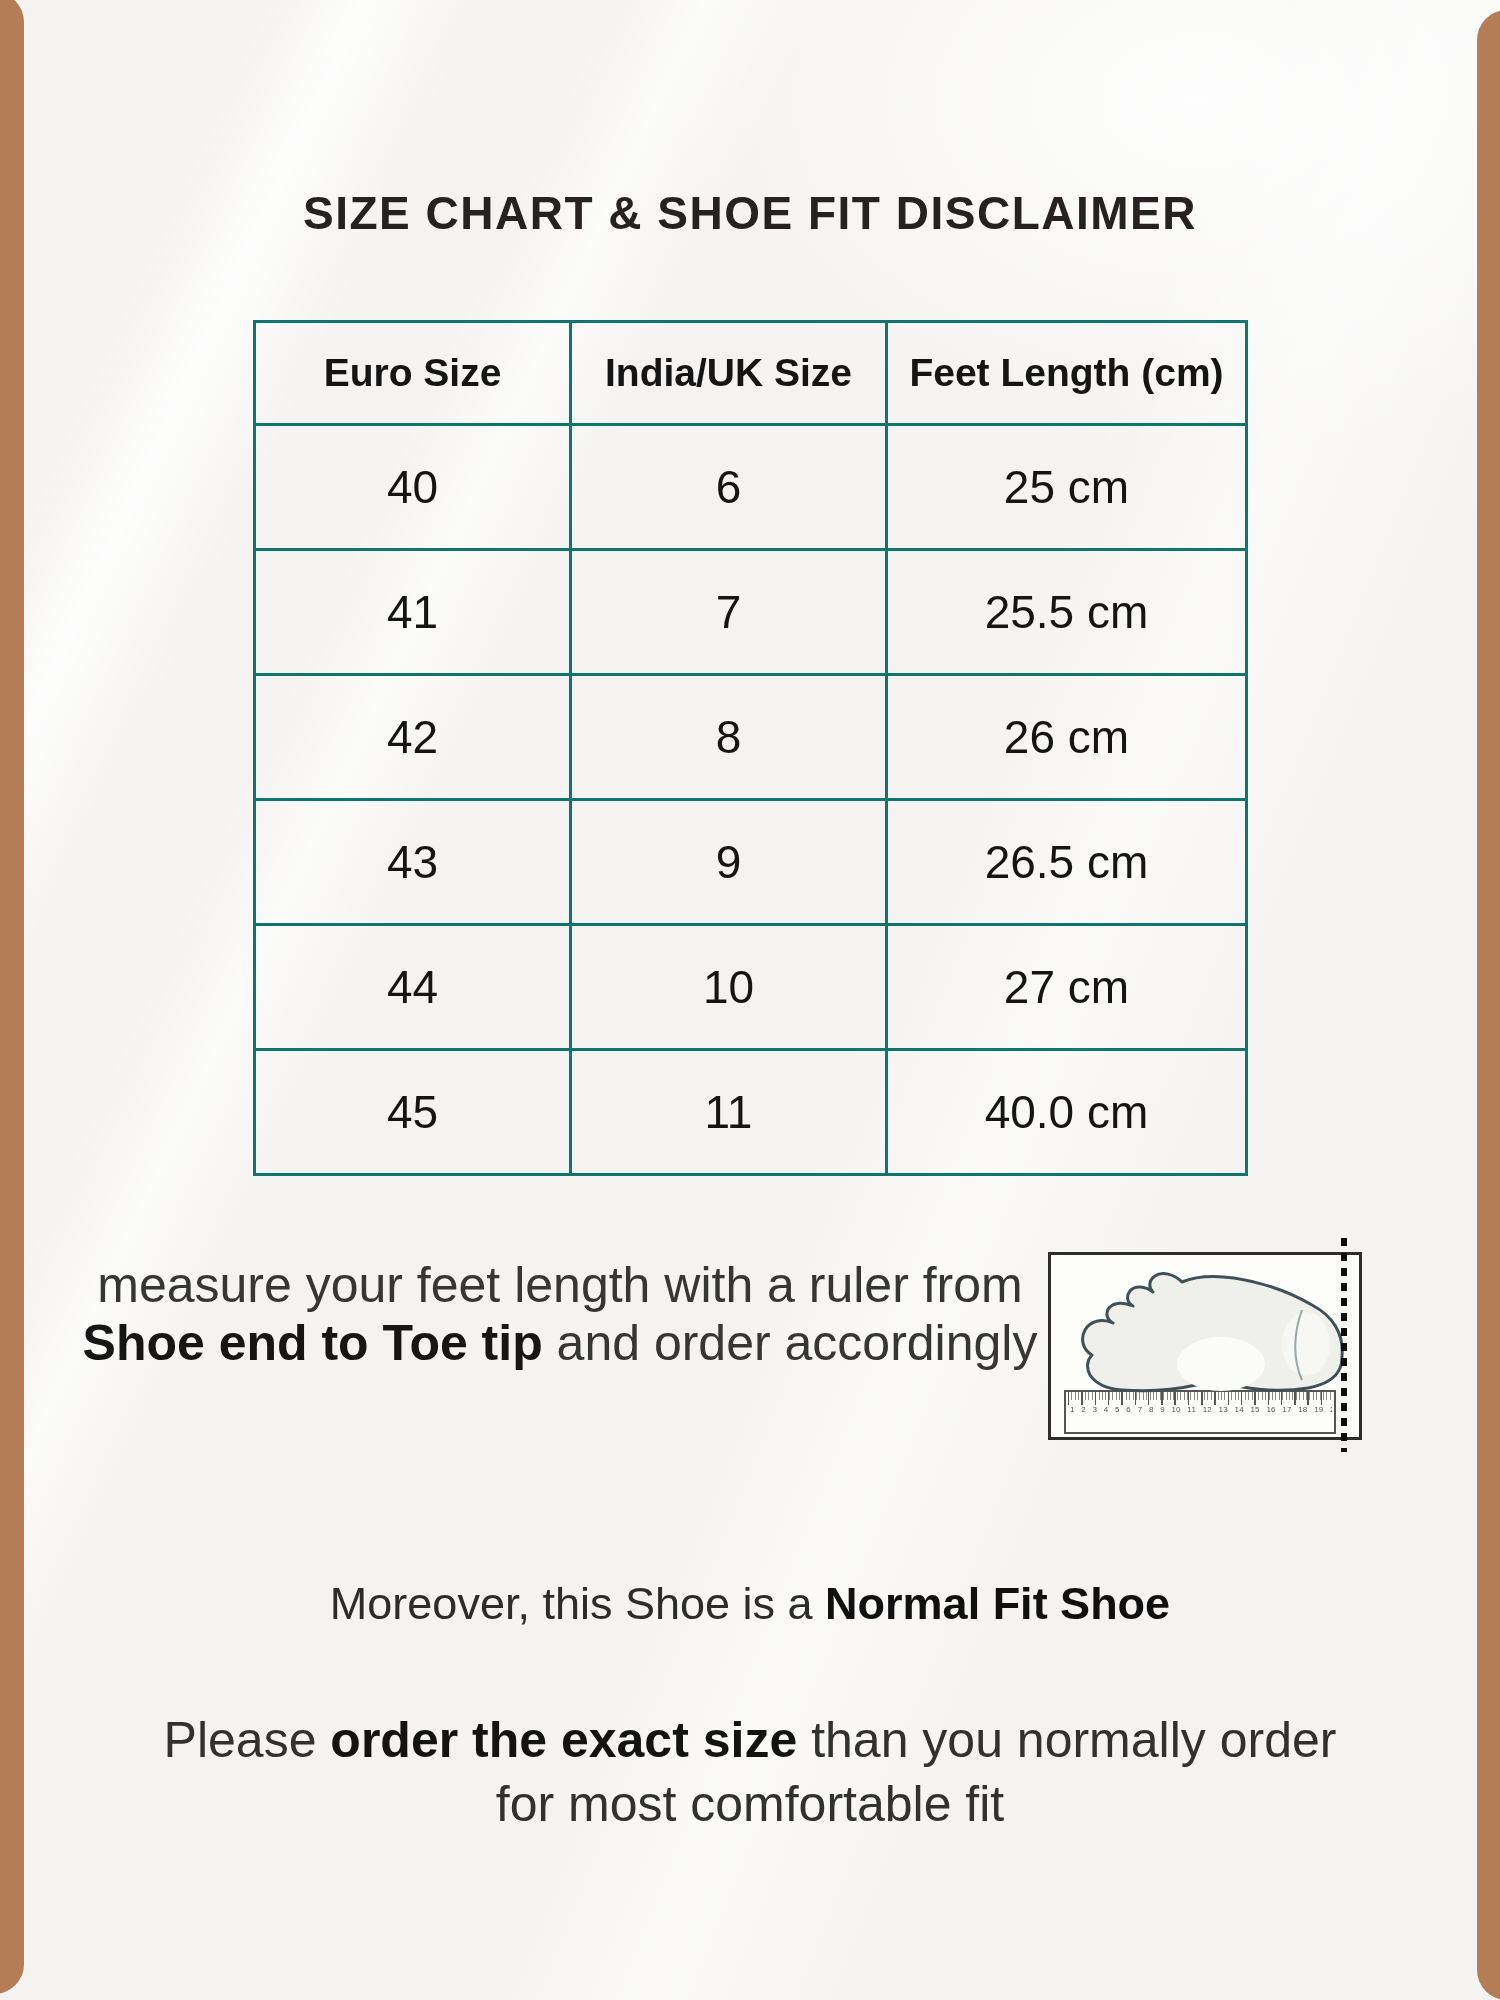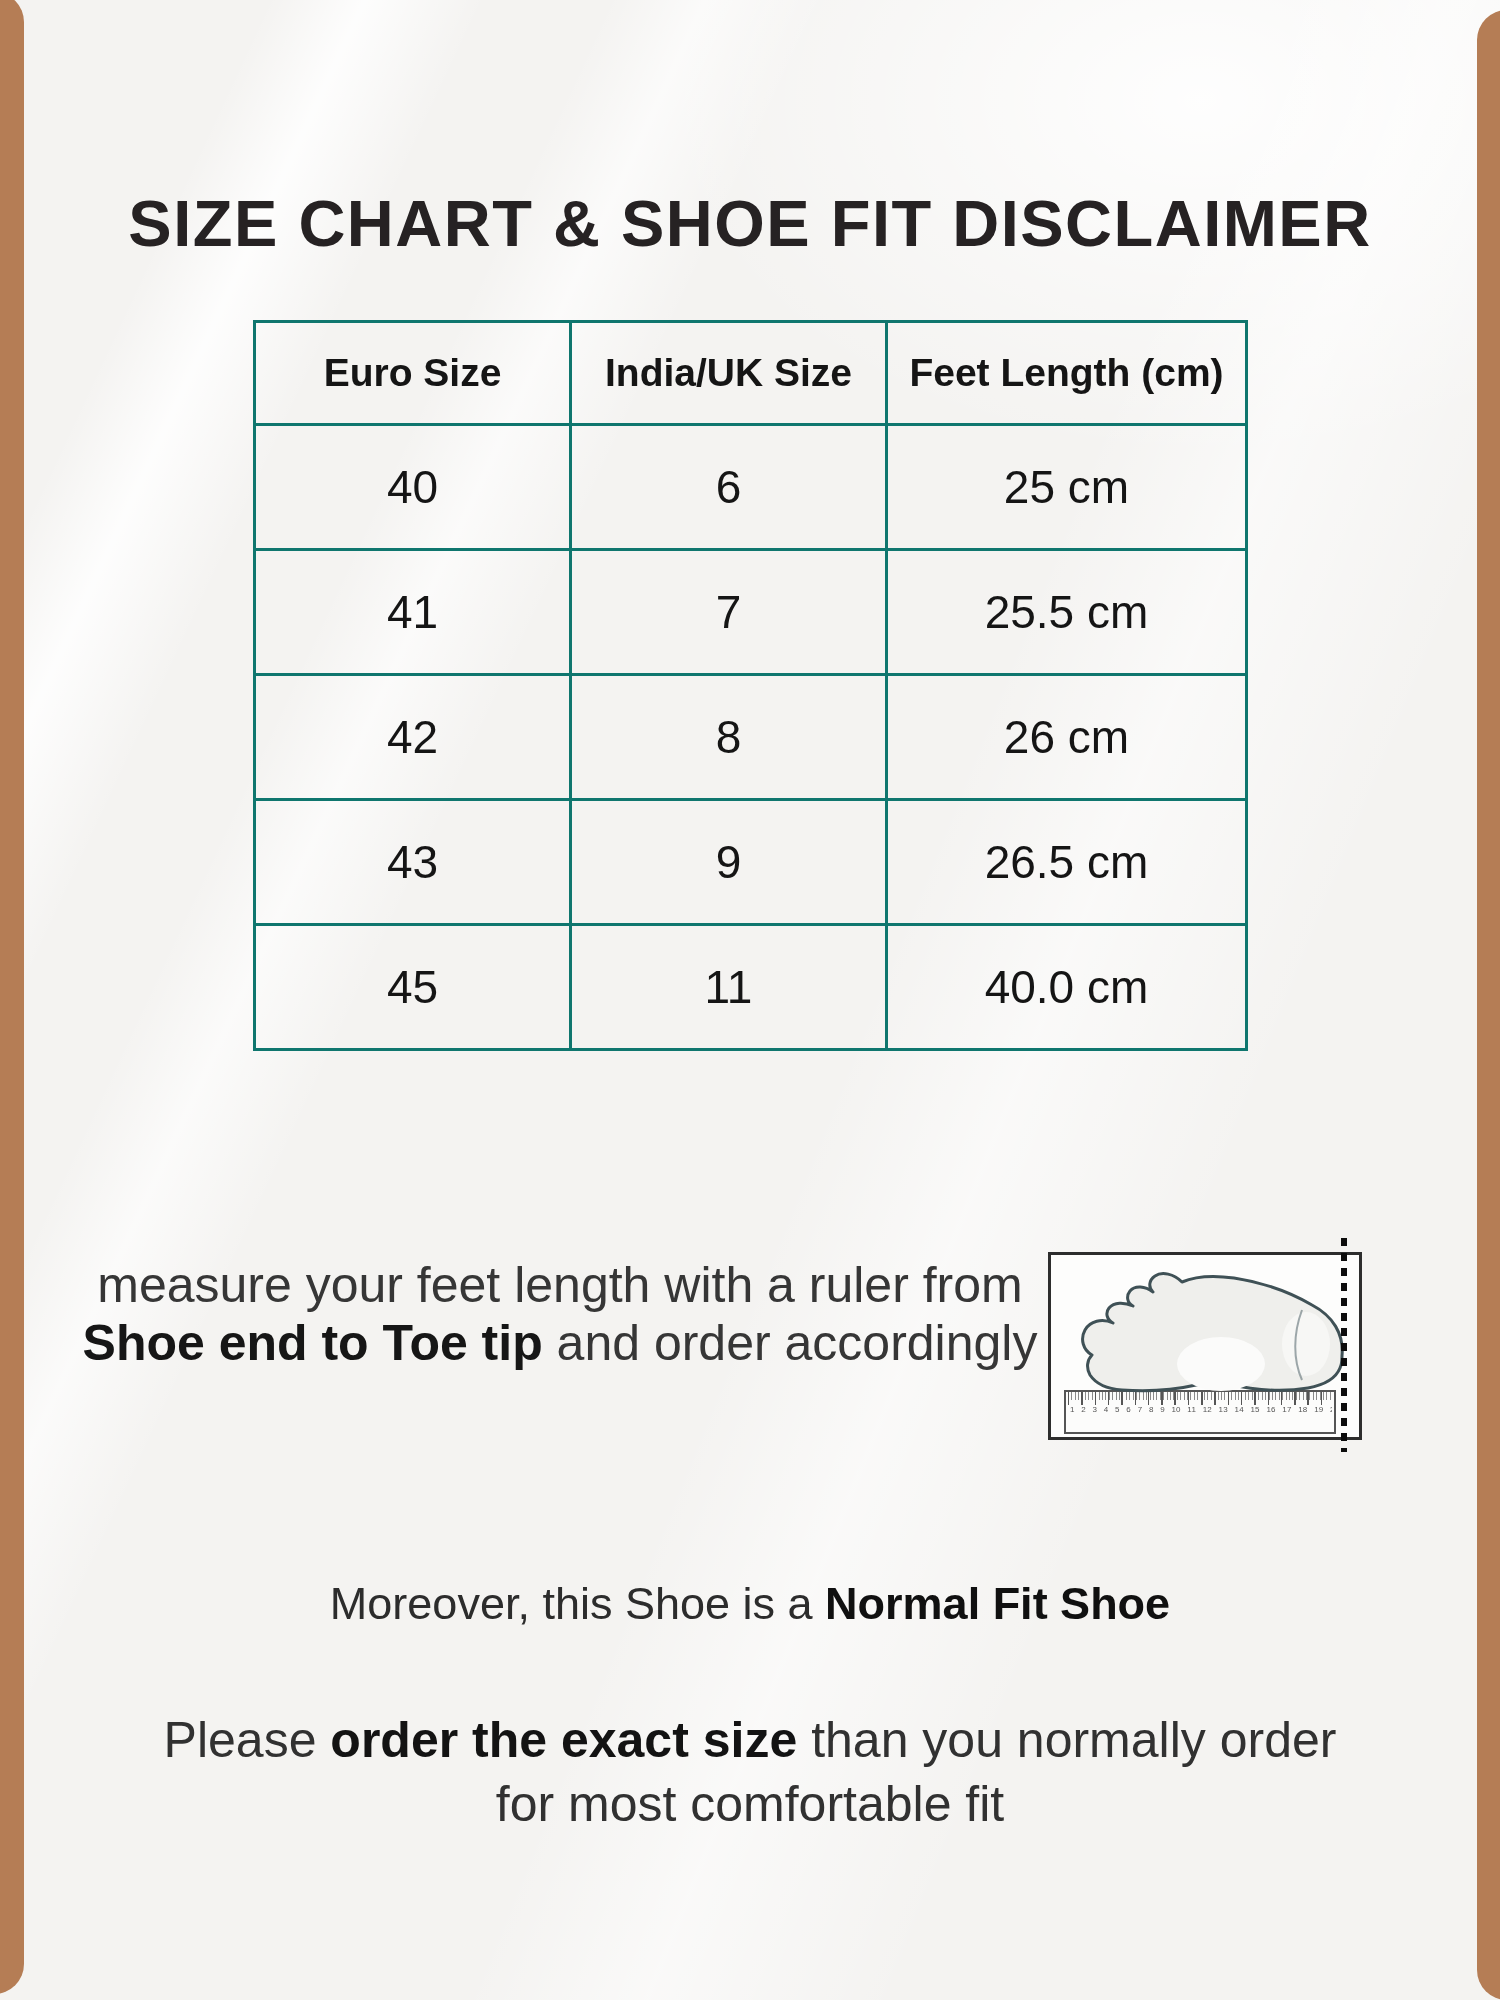--- a/index.html
+++ b/index.html
@@ -23,21 +23,21 @@
     position:absolute; left:-36px; top:-8px; width:60px; height:2002px;
     border-radius:30px; background:#b57d55;
   }
   .bar-right {
     position:absolute; left:1477px; top:10px; width:70px; height:1990px;
     border-radius:30px; background:#b57d55;
   }
 
   .page-title {
     position:absolute; left:0; right:0; top:186px;
-    text-align:center; font-size:65px; font-weight:700;
+    text-align:center; font-size:46px; font-weight:700;
     letter-spacing:1.5px; color:#262223; white-space:nowrap;
   }
 
   table.size-table {
     position:absolute; left:253px; top:320px; width:992px;
     border-collapse:collapse; table-layout:fixed;
   }
   .size-table th, .size-table td {
     border:3px solid #0f766e; text-align:center; vertical-align:middle;
     color:#151515; padding:0;
@@ -128,20 +128,25 @@
       </tr>
       <tr>
         <td>42</td>
         <td>8</td>
         <td>26 cm</td>
       </tr>
       <tr>
         <td>43</td>
         <td>9</td>
         <td>26.5 cm</td>
+      </tr>
+      <tr>
+        <td>44</td>
+        <td>10</td>
+        <td>27 cm</td>
       </tr>
       <tr>
         <td>45</td>
         <td>11</td>
         <td>40.0 cm</td>
       </tr>
     </tbody>
   </table>
 
   <div class="measure-text">

